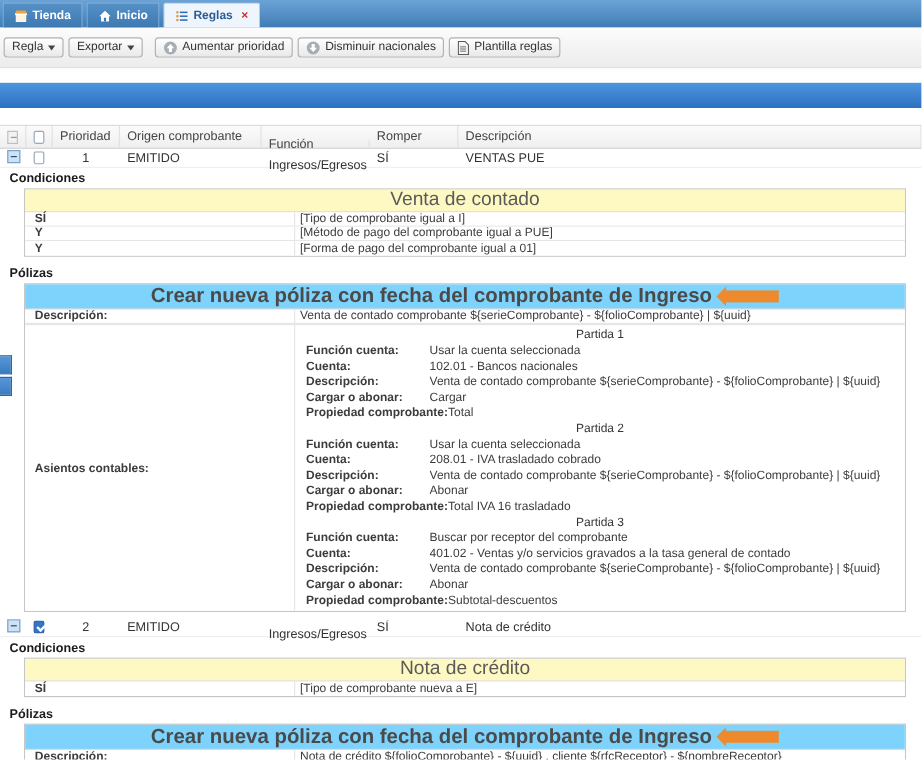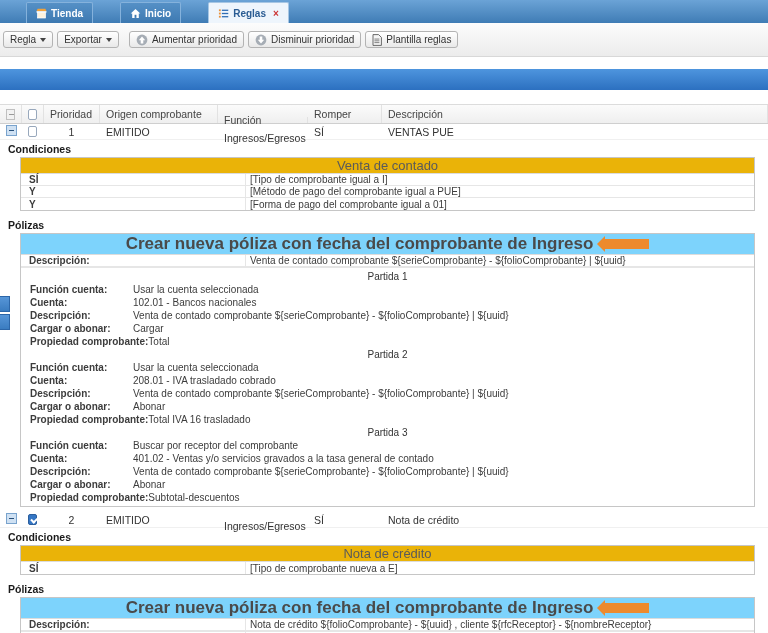--- a/index.html
+++ b/index.html
@@ -5,21 +5,21 @@
   * { margin:0; padding:0; box-sizing:border-box; }
   html,body { width:768px; height:633px; }
   body {
     position:relative; overflow:hidden; background:#fff;
     font-family:"Liberation Sans", sans-serif; font-size:11px; color:#333;
   }
   
   .tabbar { height:23px; background:linear-gradient(#6ba3d6,#3f7cb5); display:flex; align-items:flex-end; padding:2px 0 0 2px; gap:3px; }
   .tab { height:21px; display:flex; align-items:center; gap:4px; padding:0 9px;
     border:1px solid #85b2dc; border-bottom:none; border-radius:2px 2px 0 0;
-    background:linear-gradient(#5590c6,#3d79b1); color:#fff; font-weight:bold; font-size:10px; cursor:pointer;margin-left:24px; }
+    background:linear-gradient(#5590c6,#3d79b1); color:#fff; font-weight:bold; font-size:10px; cursor:pointer; }
   .tab.active { background:#eef5fc; color:#2a5c93; border-color:#a6c6e4; }
   .tab-close { color:#cc3333; font-weight:bold; font-size:10px; margin-left:3px; cursor:pointer; }
   .ticon { display:inline-flex; align-items:center; }
   
   .toolbar { height:34px; background:linear-gradient(#fcfcfc,#ececec); border-bottom:1px solid #d8d8d8;
     display:flex; align-items:center; padding:0 3px; gap:4px; }
   .tbtn { display:inline-flex; align-items:center; gap:4px; height:17px; padding:0 6px;
     font-family:inherit; font-size:10px; color:#333;
     background:linear-gradient(#ffffff,#e9e9e9); border:1px solid #b3b3b3; border-radius:3px; cursor:pointer; }
   .tbtn.gapL { margin-left:6px; }
@@ -48,21 +48,21 @@
   .cb.checked::after { content:""; position:absolute; left:2px; top:2px; width:5px; height:3px;
     border-left:2px solid #fff; border-bottom:2px solid #fff; transform:rotate(-45deg); }
   .collapse-btn { position:relative; width:11px; height:11px; background:#cfe1f3; border:1px solid #79a3cd; display:inline-block; cursor:pointer; }
   .collapse-btn.light { background:#f2f2f2; border-color:#c0c0c0; }
   .collapse-btn::after { content:""; position:absolute; left:2px; top:4px; width:5px; height:1px; background:#274f79; }
   .collapse-btn.light::after { background:#9a9a9a; }
   
   .sec-label { font-size:10.5px; font-weight:bold; color:#1a1a1a; padding:3px 0 2px 8px; }
   .subtable { margin:0 13px 5px 20px; border:1px solid #c6c6c6; font-size:10px; color:#3c3c3c; background:#fff; }
   .sub-header { min-height:13px; display:flex; align-items:center; justify-content:center;
-    background:#eab308; border-bottom:1px solid #dcdcdc; color:#5a5a5a; font-size:13px; }
+    background:#fef9c3; border-bottom:1px solid #dcdcdc; color:#5a5a5a; font-size:16px; }
   .sub-header.pol { min-height:15px; font-weight:bold; color:#4a4a4a; font-size:17px; background:#7dd3fc; }
   .orange-arrow { position:relative; width:44px; height:10px; background:#ed8a2d; margin-left:12px; }
   .orange-arrow::before { content:""; position:absolute; left:-8px; top:-3px;
     border-top:8px solid transparent; border-bottom:8px solid transparent; border-right:8px solid #ed8a2d; }
   .srow { display:flex; border-bottom:1px solid #e6e6e6; min-height:12px; align-items:stretch; background:#fff; }
   .subtable > .srow:last-child { border-bottom:none; }
   .sleft { flex:0 0 225px; width:225px; padding:0 8px; border-right:1px solid #e6e6e6; display:flex; align-items:center; }
   .bold { font-weight:bold; }
   .sright { flex:1; padding:0 4px; display:flex; align-items:center; white-space:nowrap; overflow:hidden; }
   .arow { display:flex; align-items:stretch; background:#fff; }
@@ -137,21 +137,21 @@
   </button>
   <button class="tbtn">
     <span class="ticon">
       <svg width="12" height="12" viewBox="0 0 12 12">
           <circle cx="6" cy="6" r="5.4" fill="#a6adb5"></circle>
           <g transform="rotate(180 6 6)">
             <path d="M6 2.6 L9.2 6.2 H7.3 V9.4 H4.7 V6.2 H2.8 Z" fill="#ffffff"></path>
           </g>
         </svg>
     </span>
-    <span>Disminuir prioridad</span>
+    <span>Disminuir nacionales</span>
   </button>
   <button class="tbtn">
     <span class="ticon">
       <svg width="10" height="12" viewBox="0 0 10 12">
           <path d="M1 0.6 H6.6 L9.4 3.4 V11.4 H1 Z" fill="#f5f5f5" stroke="#5a5a5a" stroke-width="0.9"></path>
           <rect x="2.4" y="4.6" width="5" height="0.9" fill="#777777"></rect>
           <rect x="2.4" y="6.4" width="5" height="0.9" fill="#777777"></rect>
           <rect x="2.4" y="8.2" width="5" height="0.9" fill="#777777"></rect>
         </svg>
     </span>
@@ -211,20 +211,21 @@
   <div class="subtable">
     <div class="sub-header pol">
       <span>Crear nueva póliza con fecha del comprobante de Ingreso</span>
       <span class="orange-arrow"></span>
     </div>
     <div class="srow">
       <div class="sleft bold">Descripción:</div>
       <div class="sright">Venta de contado comprobante ${serieComprobante} - ${folioComprobante} | ${uuid}</div>
     </div>
     <div class="arow" style="border-top:1px solid #e6e6e6;">
+      <div class="aleft">Asientos contables:</div>
       <div class="acontent">
         <div class="ptitle">Partida 1</div>
         <div class="pair">
             <span class="plabel">Función cuenta:</span>
             <span class="pvalue">Usar la cuenta seleccionada</span>
           </div>
         <div class="pair">
             <span class="plabel">Cuenta:</span>
             <span class="pvalue">102.01 - Bancos nacionales</span>
           </div>

